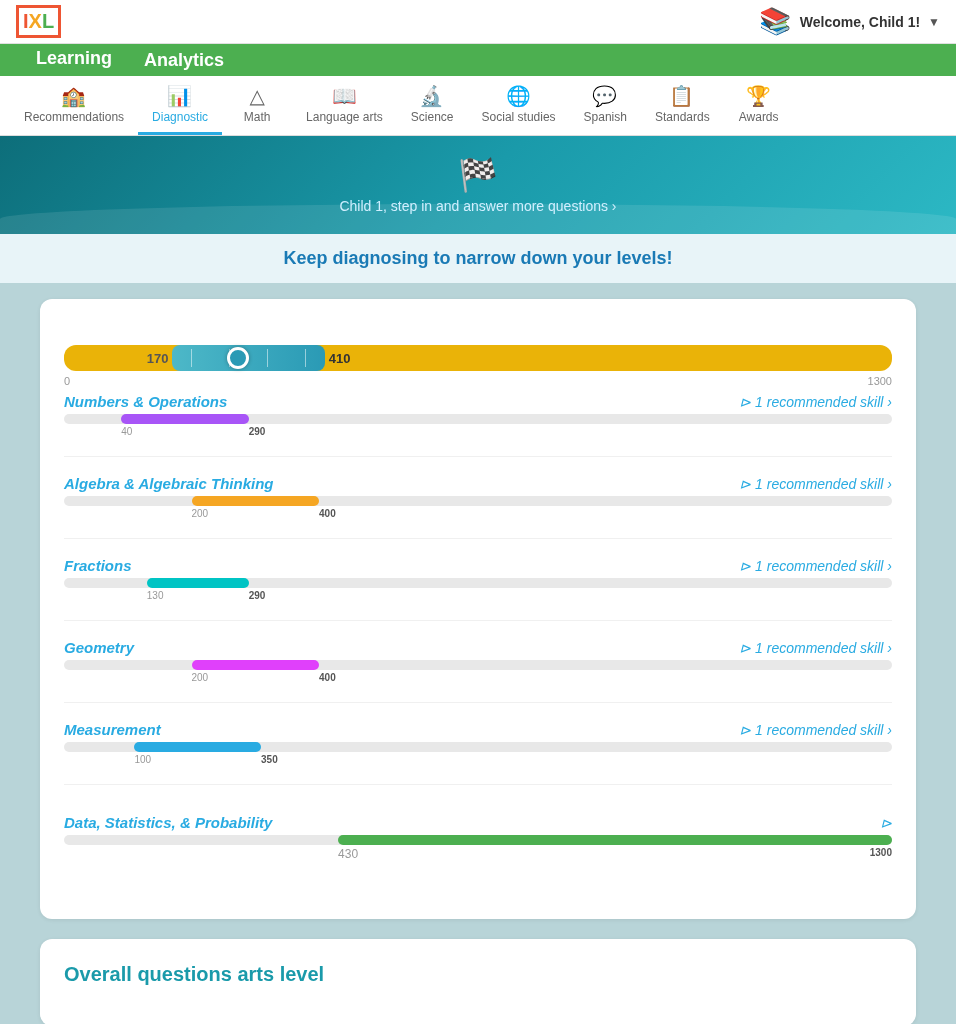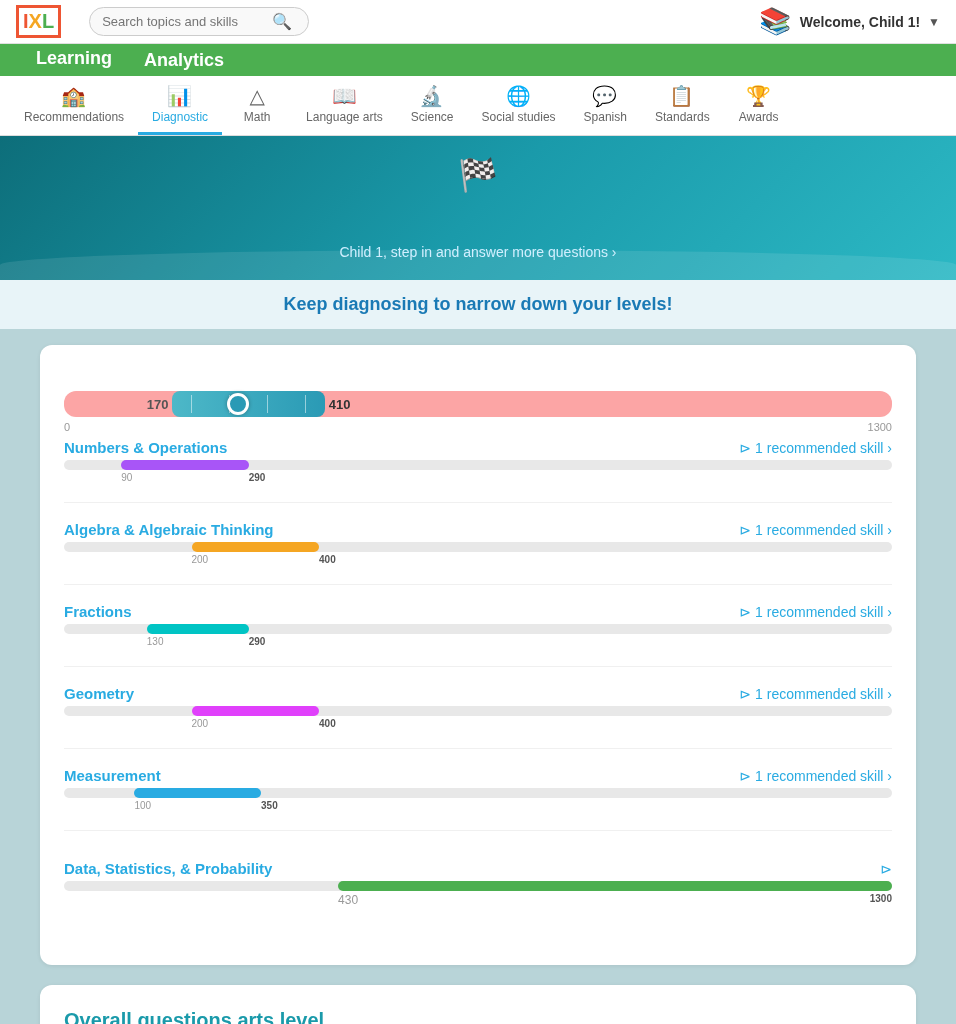--- a/index.html
+++ b/index.html
@@ -136,21 +136,21 @@
 
     .section-title {
       font-size: 20px;
       font-weight: bold;
       color: #1a9aaa;
       margin-bottom: 16px;
     }
     .bar-track {
       position: relative;
       height: 24px;
-      background: #fca5a5;
+      background: #eab308;
       border-radius: 12px;
       margin: 4px 0;
     }
     .bar-fill {
       position: absolute;
       top: 0; left: 0;
       height: 100%;
       border-radius: 12px;
     }
     .bar-labels {
@@ -166,20 +166,21 @@
       margin-bottom: 18px;
       padding-bottom: 16px;
       border-bottom: 1px solid #f0f0f0;
     }
     .sublevel-row:last-child { border-bottom: none; margin-top: 29px; }
     .sublevel-header {
       display: flex;
       justify-content: space-between;
       align-items: flex-end;
       margin-bottom: 4px;
+      font-style: italic;
     }
     .sublevel-name {
       font-size: 15px;
       font-weight: bold;
       color: #29abe2;
       cursor: pointer;
     }
     .recommended-skill {
       font-size: 14px;
       color: #29abe2;
@@ -223,24 +224,20 @@
 <body>
 
 <div class="top-header">
   <div class="logo">
     <span style="display:inline-flex;align-items:center;border:3px solid;border-color:#e53;padding:2px 4px;font-weight:900;font-size:20px;">
       <span style="color:#e53;">I</span>
       <span style="color:#f5a623;">X</span>
       <span style="color:#4caf50;">L</span>
     </span>
   </div>
-  <div class="search-bar" style="margin-left:12px;">
-    <input type="text" placeholder="Search topics and skills" style="">
-    <span style="color:#999;">🔍</span>
-  </div>
   <div class="header-right">
     <span style="font-size:26px;">📚</span>
     <span style="font-size:14px;font-weight:bold;color:#333;">Welcome, Child 1!</span>
     <span style="font-size:12px;color:#555;">▼</span>
   </div>
 </div>
 
 <div class="nav-bar">
   <a class="nav-item active" style="text-decoration:none;">Learning</a>
   <a class="nav-item" style="text-decoration:none;">Analytics</a>
@@ -280,21 +277,21 @@
     <span>Standards</span>
   </div>
   <div class="tab-item">
     <span class="tab-icon">🏆</span>
     <span>Awards</span>
   </div>
 </div>
 
 <div class="banner">
   <span style="font-size:32px;margin-bottom:4px;">🏁</span>
-  <span style="font-size:14px;color:#cef;cursor:pointer;margin-top:46px;">Child 1, step in and answer more questions ›</span>
+  <span style="font-size:14px;color:#cef;cursor:pointer;">Child 1, step in and answer more questions ›</span>
 </div>
 
 <div class="diagnose-prompt">
   <span>Keep diagnosing to narrow down your levels!</span>
 </div>
 
 <div class="main-content">
 
   <div class="section-card">
 
@@ -328,21 +325,21 @@
 
     <div class="sublevel-row">
       <div class="sublevel-header">
         <span class="sublevel-name">Numbers &amp; Operations</span>
         <span class="recommended-skill">1 recommended skill ›</span>
       </div>
       <div class="small-bar-track">
         <div class="small-bar-fill" style="left:6.9%;width:15.4%;background:#a855f7;"></div>
       </div>
       <div class="small-bar-labels">
-        <span style="position:absolute;left:6.9%;font-size:10px;color:#999;">90</span>
+        <span style="position:absolute;left:6.9%;font-size:10px;color:#999;">40</span>
         <span style="position:absolute;left:22.3%;font-size:10px;font-weight:bold;color:#555;">290</span>
       </div>
       <div style="height:14px;"></div>
     </div>
 
     <div class="sublevel-row">
       <div class="sublevel-header">
         <span class="sublevel-name">Algebra &amp; Algebraic Thinking</span>
         <span class="recommended-skill">1 recommended skill ›</span>
       </div>

